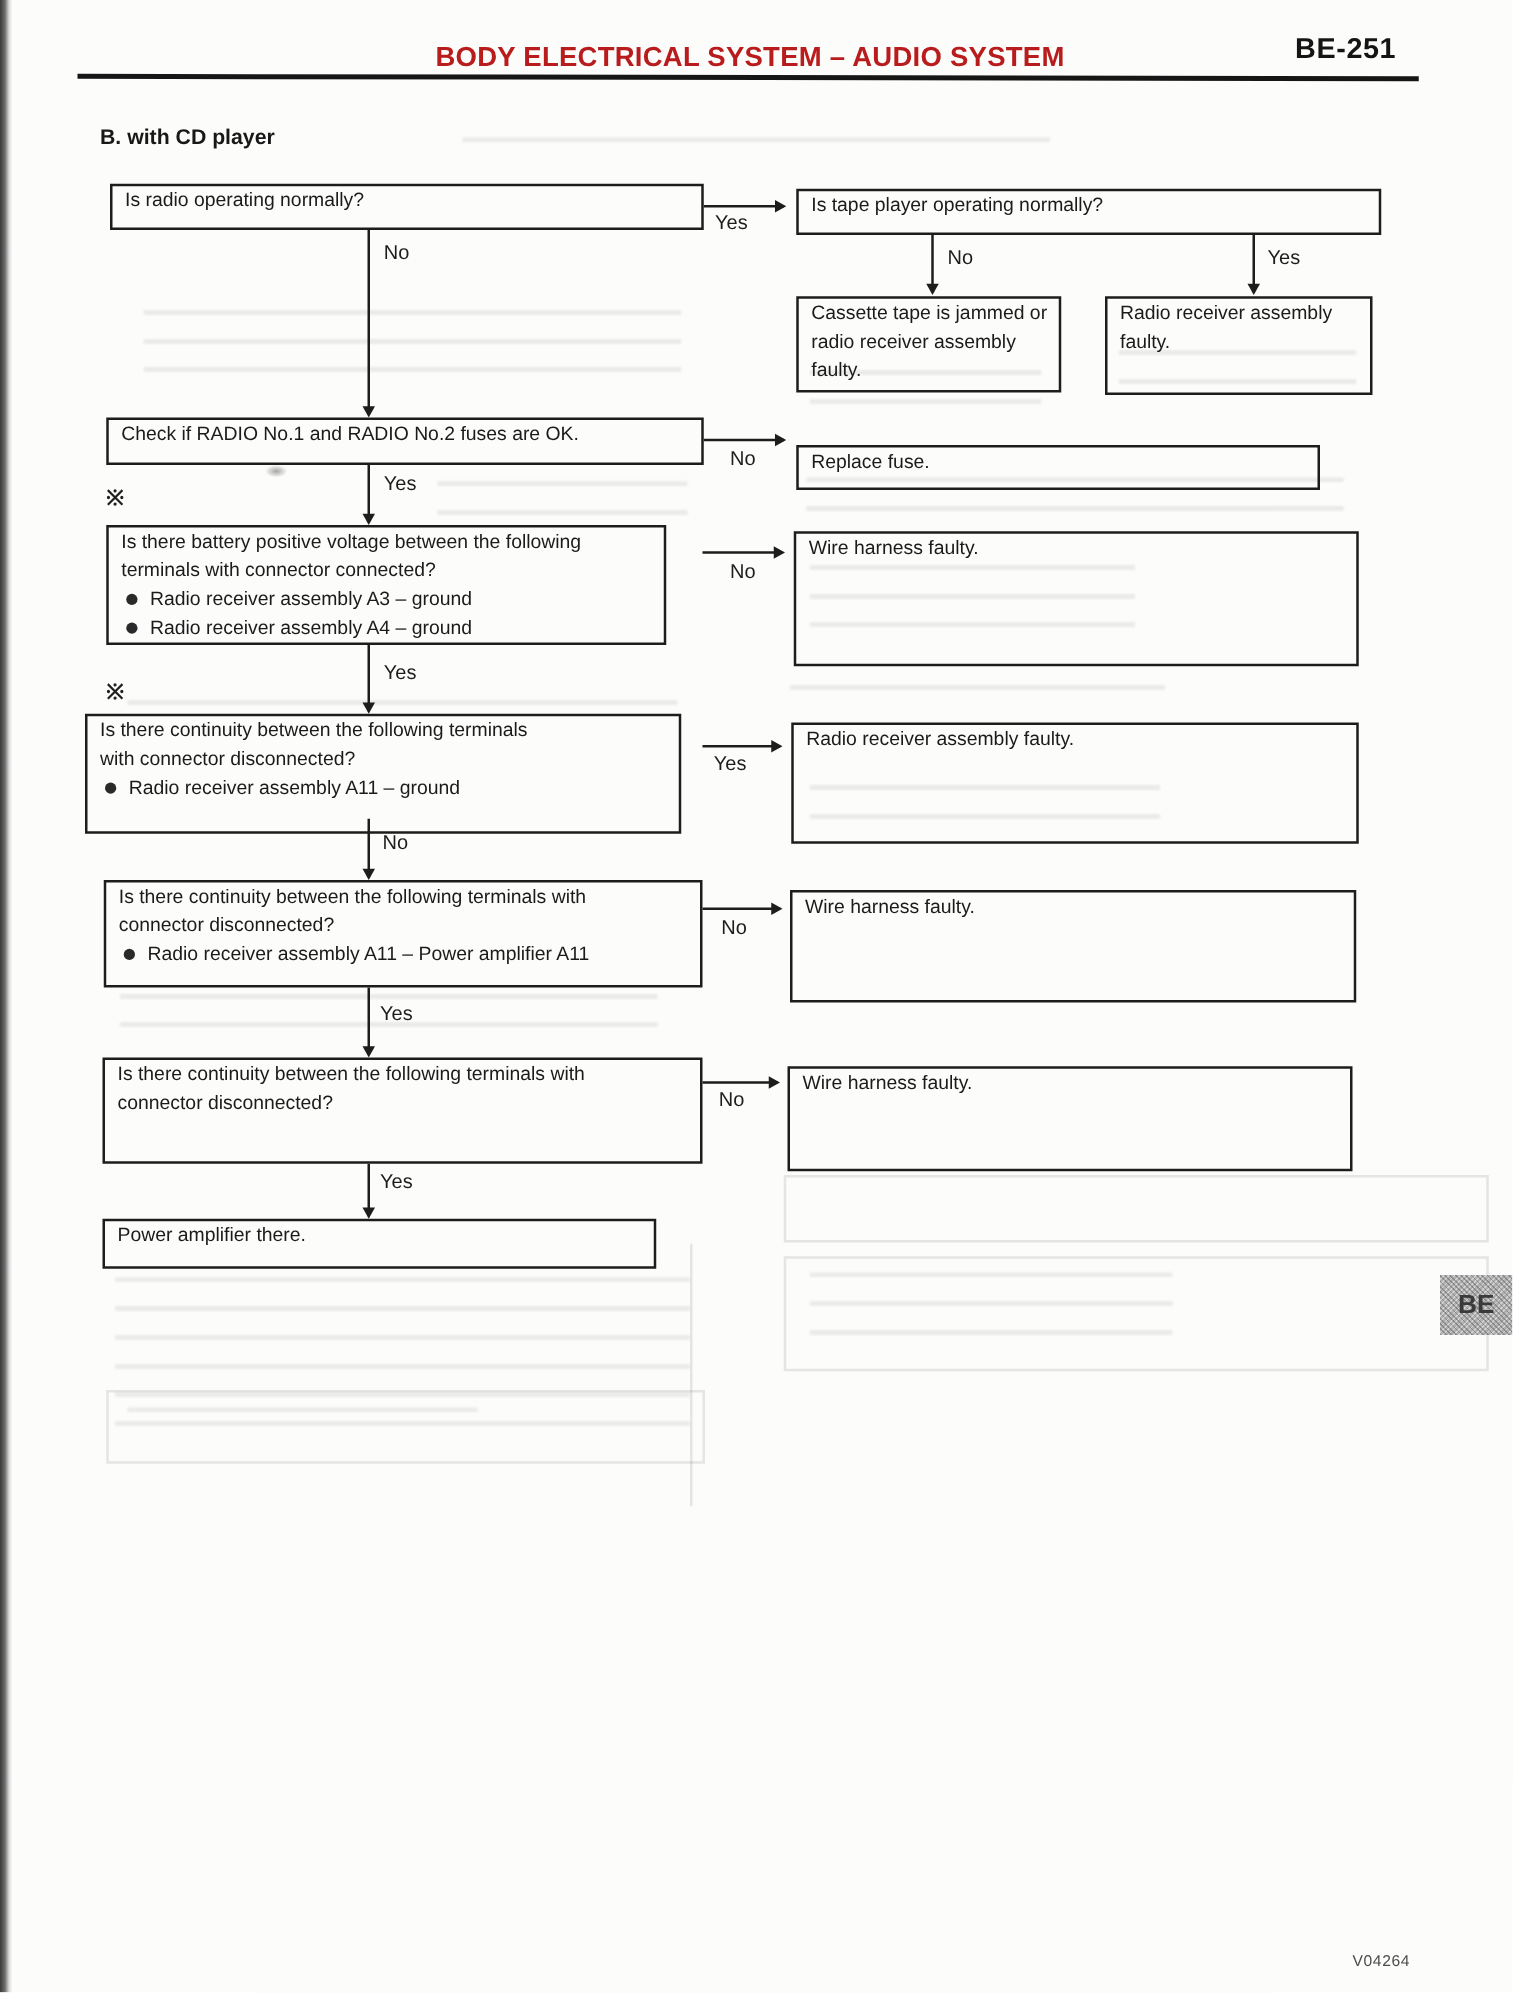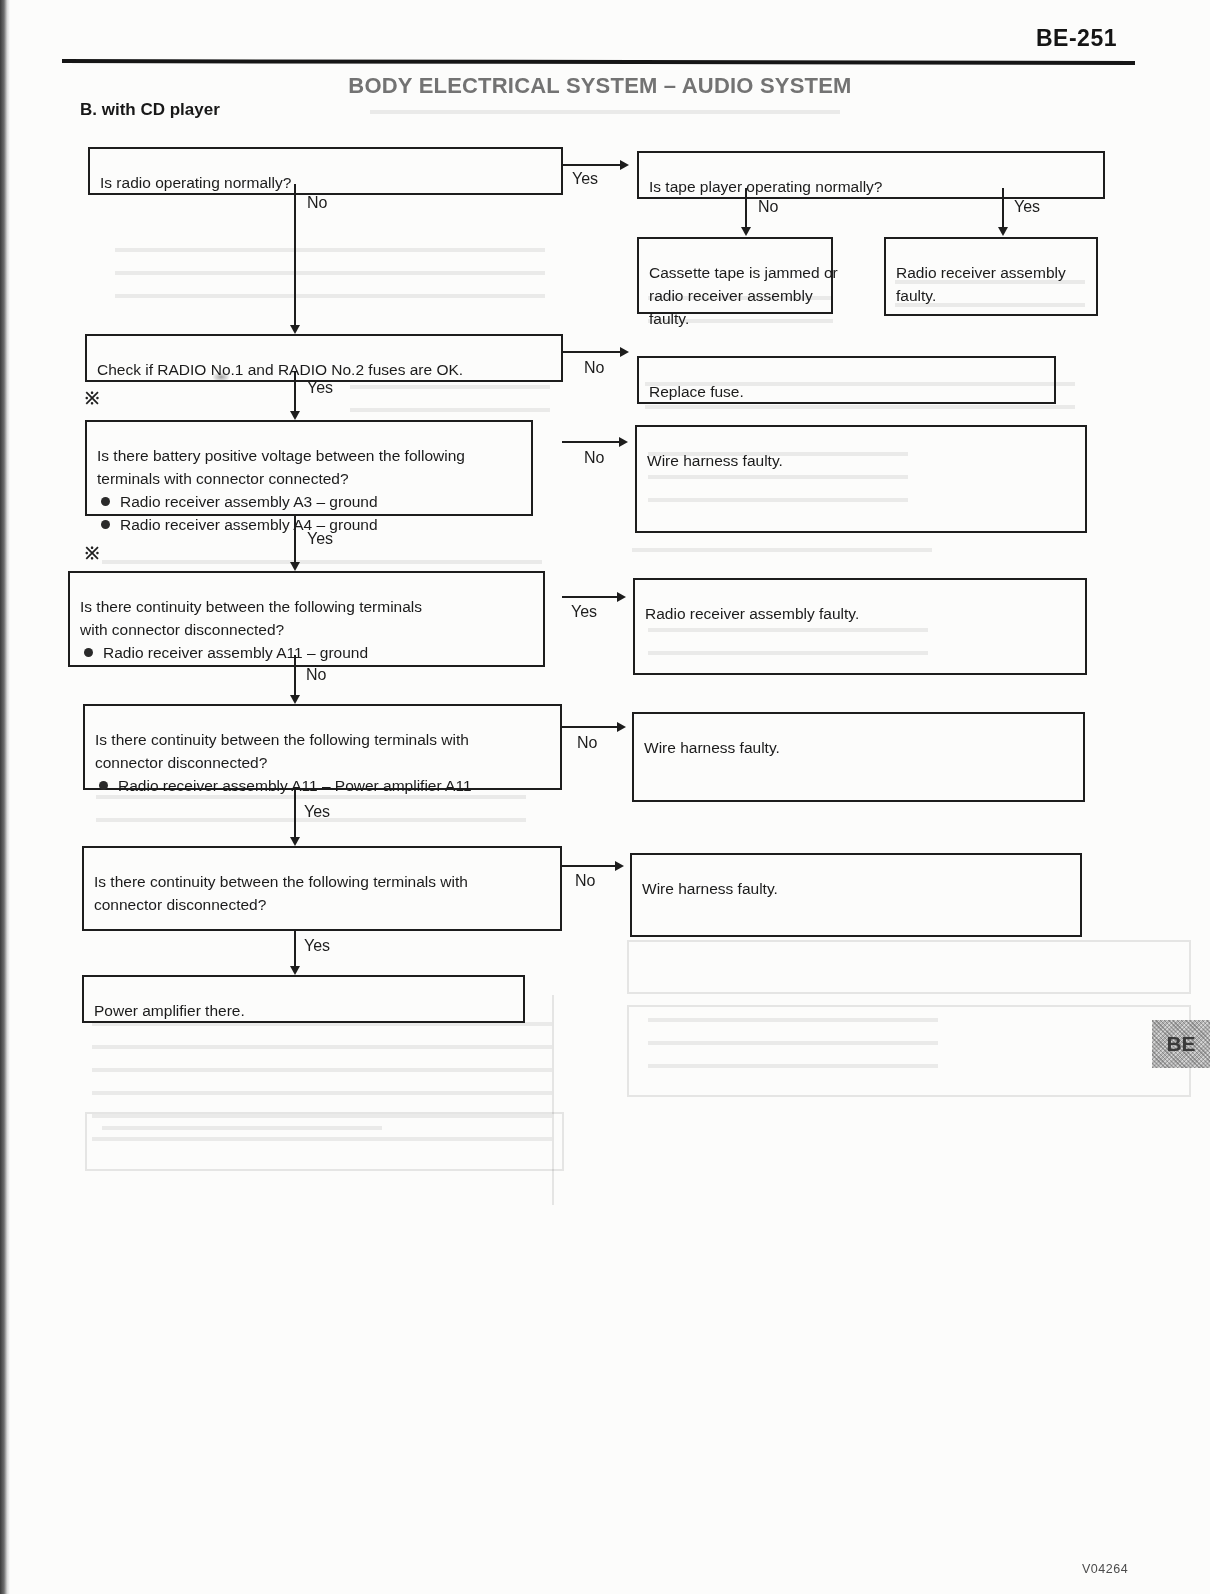--- a/index.html
+++ b/index.html
@@ -6,27 +6,27 @@
   .page{
     position:relative;width:1210px;height:1594px;overflow:hidden;
     background:#fcfcfb;color:#1b1b1b;
     font-family:"Liberation Sans", sans-serif;
   }
   
   .scan-edge{position:absolute;left:0;top:0;width:10px;height:100%;
     background:linear-gradient(90deg,#3a3a3a 0,#6e6e6e 40%,rgba(140,140,140,.3) 72%,rgba(255,255,255,0) 100%);}
   
   .htitle{position:absolute;left:330px;top:33px;width:540px;text-align:center;
-    font-size:22px;font-weight:bold;letter-spacing:.2px;color:#737373;margin-top:40px;}
+    font-size:22px;font-weight:bold;letter-spacing:.2px;color:#b91c1c;}
   .pnum{position:absolute;left:1036px;top:25px;font-size:23px;font-weight:bold;letter-spacing:.5px;color:#151515;}
   .hrule{position:absolute;left:62px;top:60px;width:1073px;height:4px;background:#161616;transform:rotate(.1deg);}
   .sect{position:absolute;left:80px;top:100px;font-size:17px;font-weight:bold;color:#181818;}
   
   .fbox{position:absolute;border:2px solid #1d1d1d;box-sizing:border-box;
-    padding:22px 10px;font-size:15.5px;line-height:23px;background:transparent;}
+    padding:0 10px;font-size:15.5px;line-height:23px;background:transparent;}
   .fline{white-space:nowrap;}
   .bline{display:flex;align-items:center;white-space:nowrap;}
   .dot{width:9px;height:9px;border-radius:50%;background:#2a2a2a;display:inline-block;
     margin:0 10px 0 4px;flex:0 0 auto;}
   
   .hline{position:absolute;height:2px;background:#1d1d1d;}
   .vline{position:absolute;width:2px;background:#1d1d1d;}
   .ah-r{position:absolute;right:-2px;top:-4px;width:0;height:0;
     border-left:9px solid #1d1d1d;border-top:5px solid transparent;border-bottom:5px solid transparent;}
   .ah-d{position:absolute;bottom:-2px;left:-4px;width:0;height:0;
@@ -83,21 +83,21 @@
   <span class="fnmark" style="left:85px;top:541px">※</span>
 
   <div class="fbox" style="left:88px;top:147px;width:475px;height:37px">
     <div class="fline">Is radio operating normally?</div>
   </div>
 
   <div class="fbox" style="left:637px;top:151px;width:468px;height:37px">
     <div class="fline">Is tape player operating normally?</div>
   </div>
 
-  <div class="fbox" style="left:637px;top:237px;width:196px;height:77px">
+  <div class="fbox" style="left:637px;top:237px;width:212px;height:77px">
     <div class="fline">Cassette tape is jammed or</div>
     <div class="fline">radio receiver assembly</div>
     <div class="fline">faulty.</div>
   </div>
 
   <div class="fbox" style="left:884px;top:237px;width:214px;height:79px">
     <div class="fline">Radio receiver assembly</div>
     <div class="fline">faulty.</div>
   </div>
 

